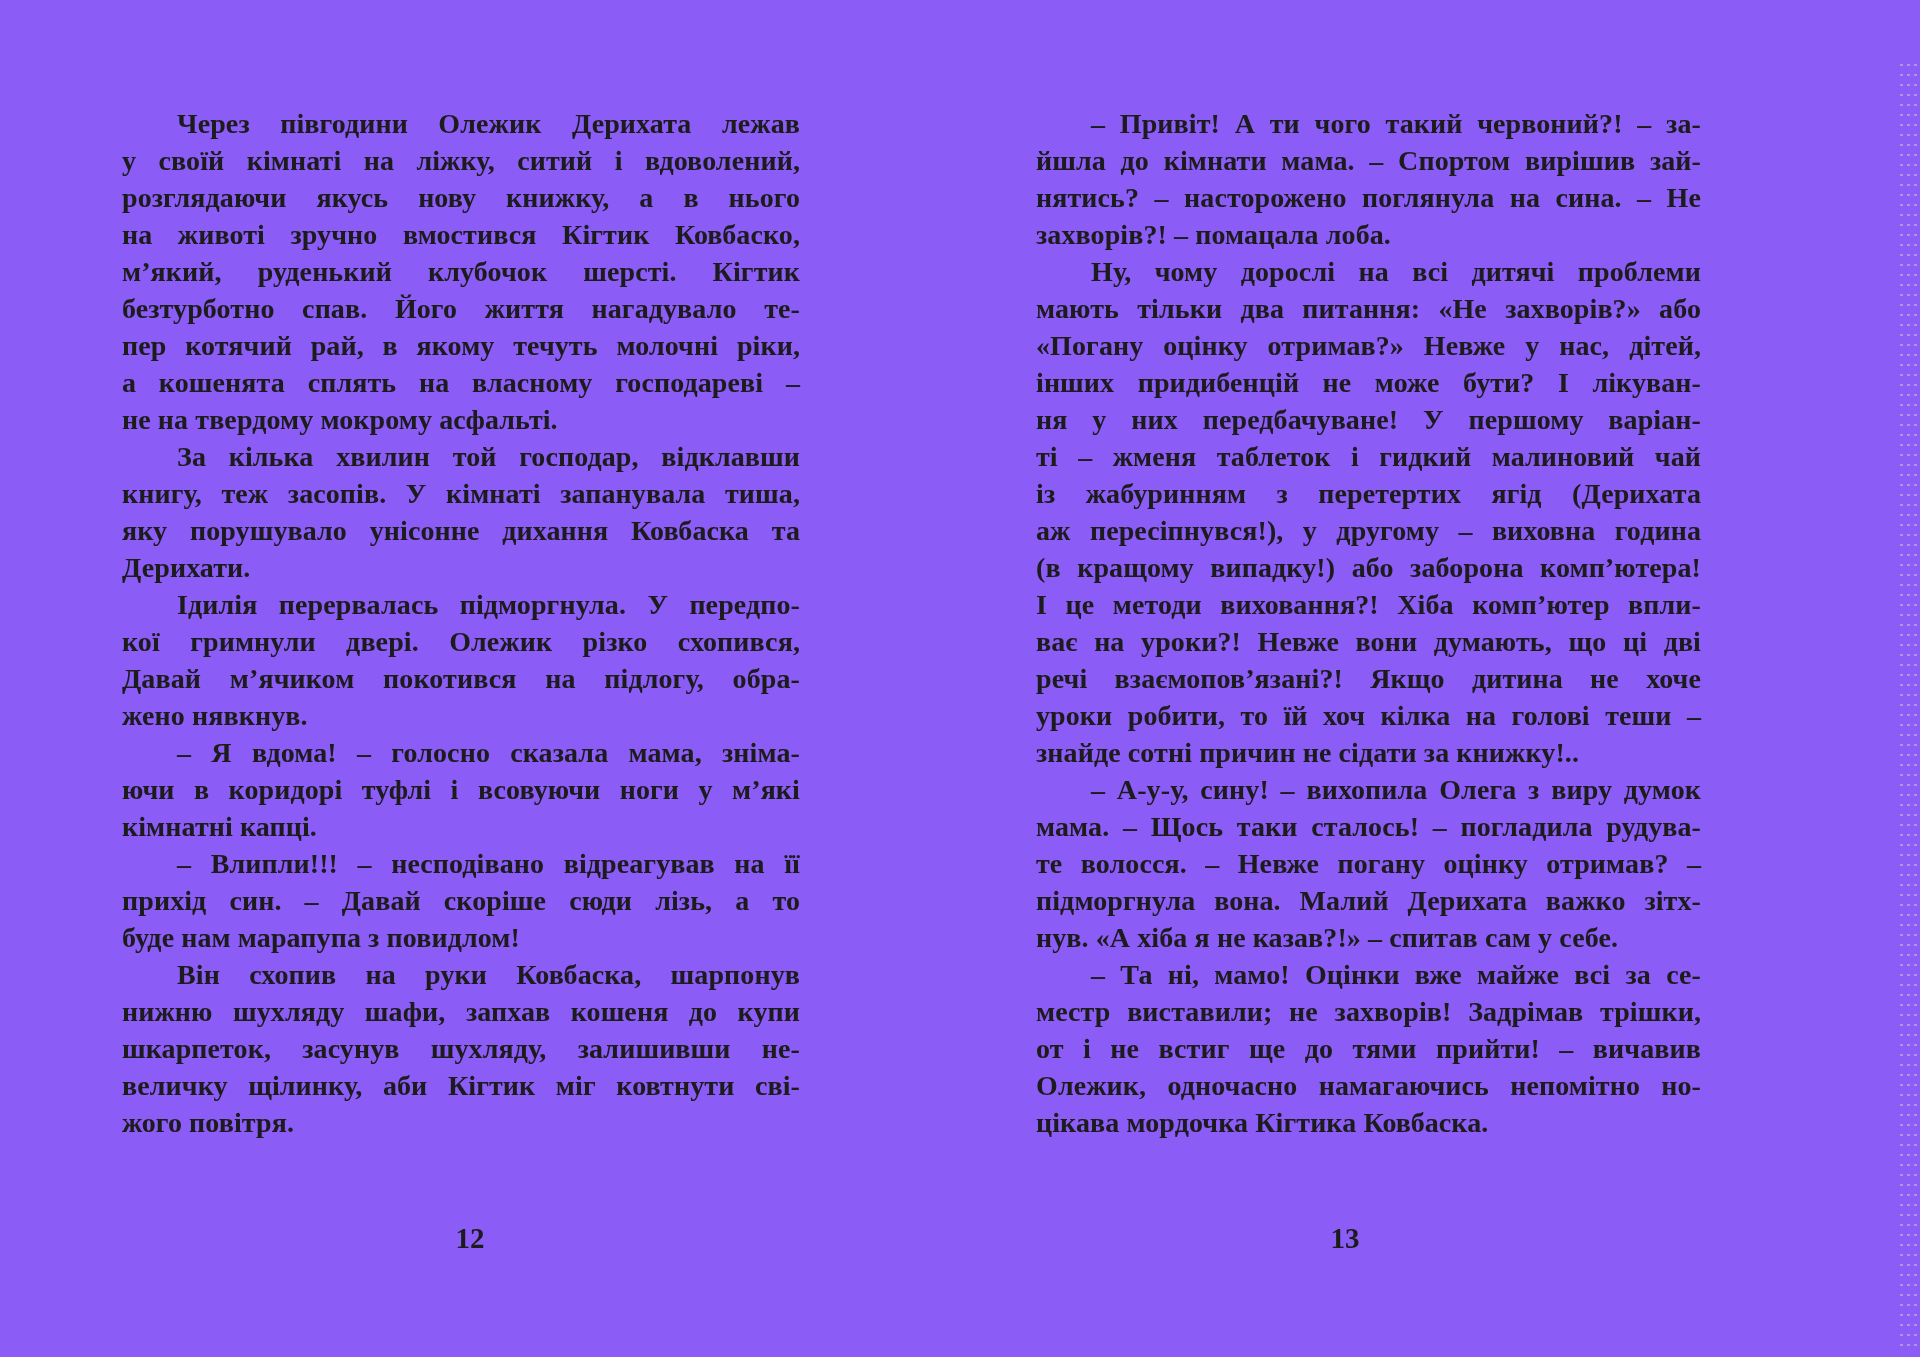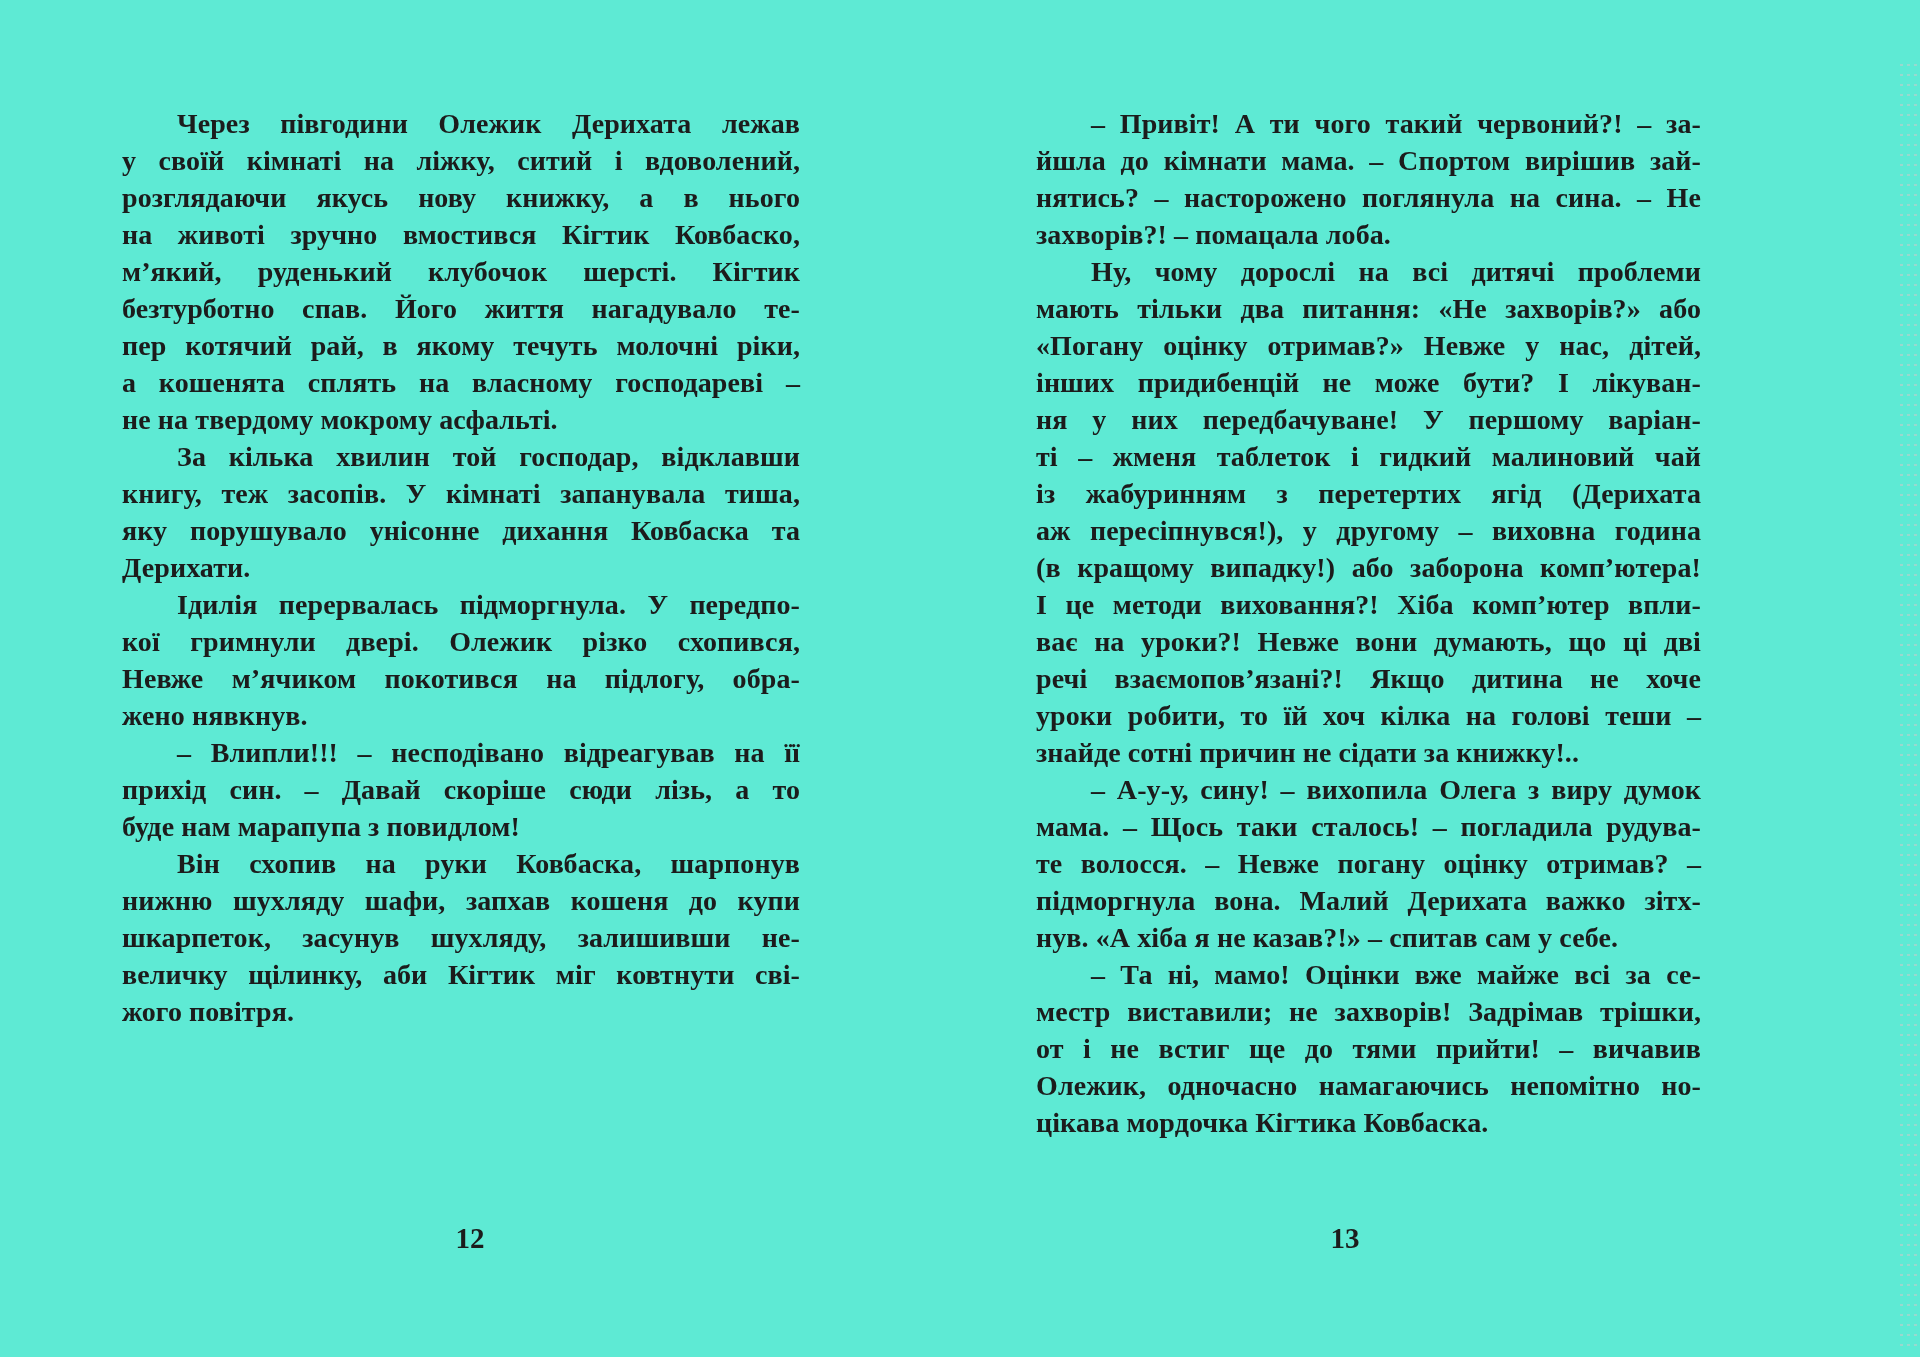--- a/index.html
+++ b/index.html
@@ -10,21 +10,21 @@
   body {
     width: 1920px;
     height: 1357px;
     position: relative;
     overflow: hidden;
     font-family: "Liberation Serif", "DejaVu Serif", serif;
   }
   .spread {
     position: absolute;
     inset: 0;
-    background: #5eead4;
+    background: #8b5cf6;
   }
   .text-column {
     position: absolute;
     top: 105px;
     color: #1c1c1c;
     font-size: 28px;
     line-height: 37px;
     font-weight: bold;
     letter-spacing: 0.1px;
   }
@@ -78,22 +78,27 @@
       </div>
       <div class="paragraph">
         <div class="line first">За кілька хвилин той господар, відклавши</div>
         <div class="line">книгу, теж засопів. У кімнаті запанувала тиша,</div>
         <div class="line">яку порушувало унісонне дихання Ковбаска та</div>
         <div class="line last">Дерихати.</div>
       </div>
       <div class="paragraph">
         <div class="line first">Ідилія перервалась підморгнула. У передпо-</div>
         <div class="line">кої гримнули двері. Олежик різко схопився,</div>
-        <div class="line">Невже м’ячиком покотився на підлогу, обра-</div>
+        <div class="line">Давай м’ячиком покотився на підлогу, обра-</div>
         <div class="line last">жено нявкнув.</div>
+      </div>
+      <div class="paragraph">
+        <div class="line first">– Я вдома! – голосно сказала мама, зніма-</div>
+        <div class="line">ючи в коридорі туфлі і всовуючи ноги у м’які</div>
+        <div class="line last">кімнатні капці.</div>
       </div>
       <div class="paragraph">
         <div class="line first">– Влипли!!! – несподівано відреагував на її</div>
         <div class="line">прихід син. – Давай скоріше сюди лізь, а то</div>
         <div class="line last">буде нам марапупа з повидлом!</div>
       </div>
       <div class="paragraph">
         <div class="line first">Він схопив на руки Ковбаска, шарпонув</div>
         <div class="line">нижню шухляду шафи, запхав кошеня до купи</div>
         <div class="line">шкарпеток, засунув шухляду, залишивши не-</div>

